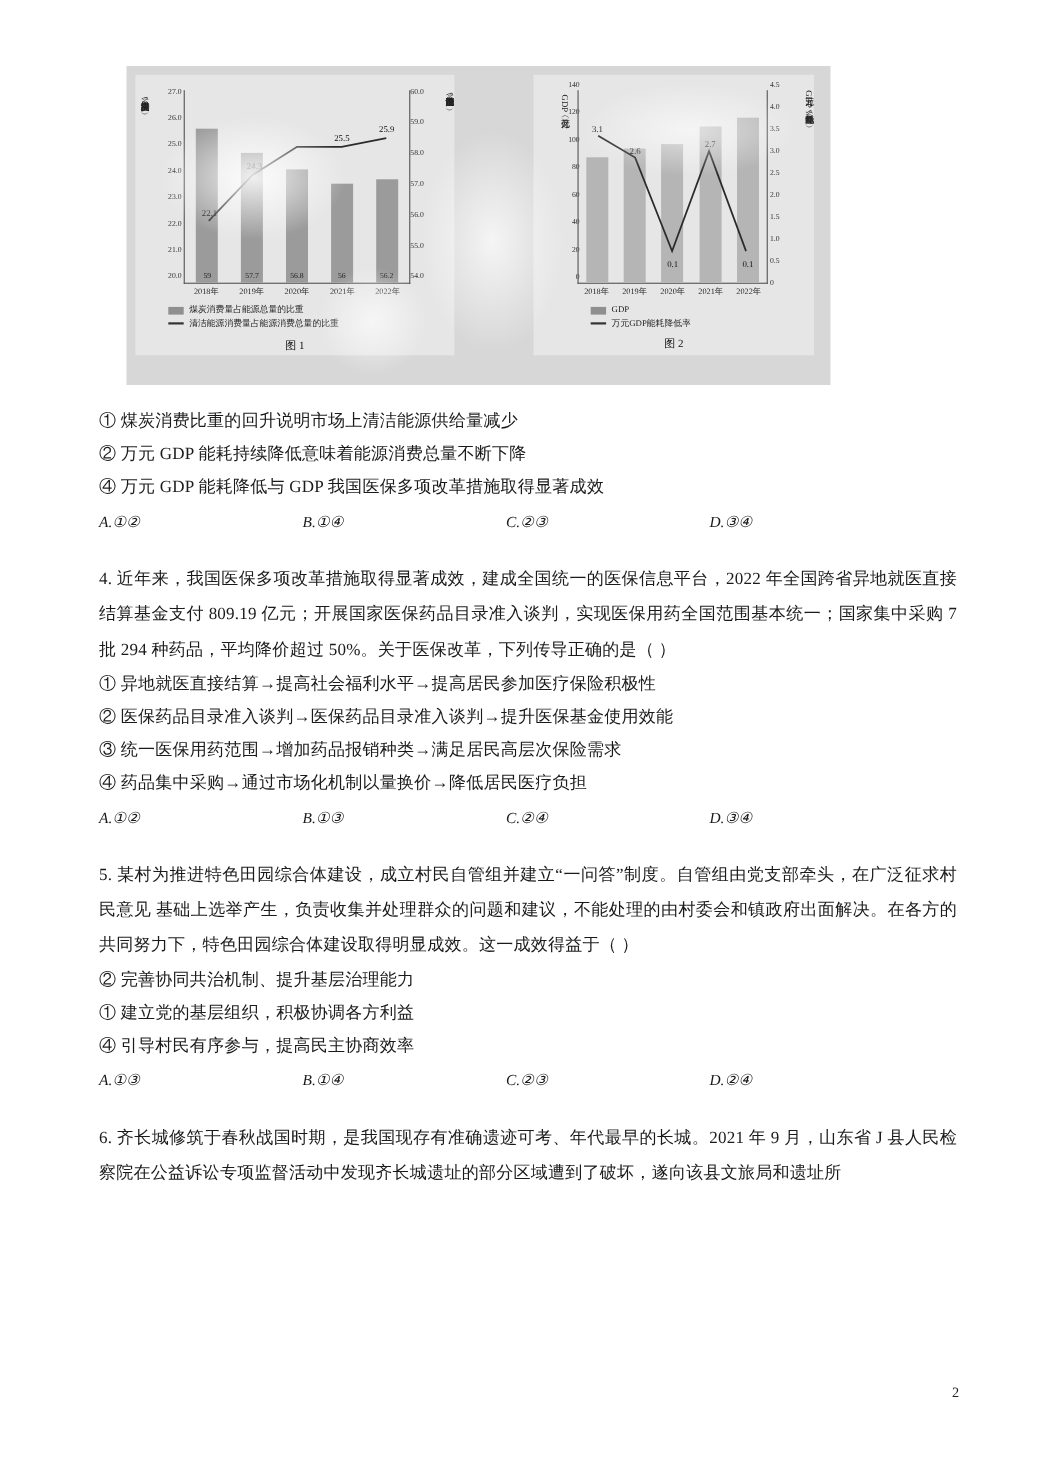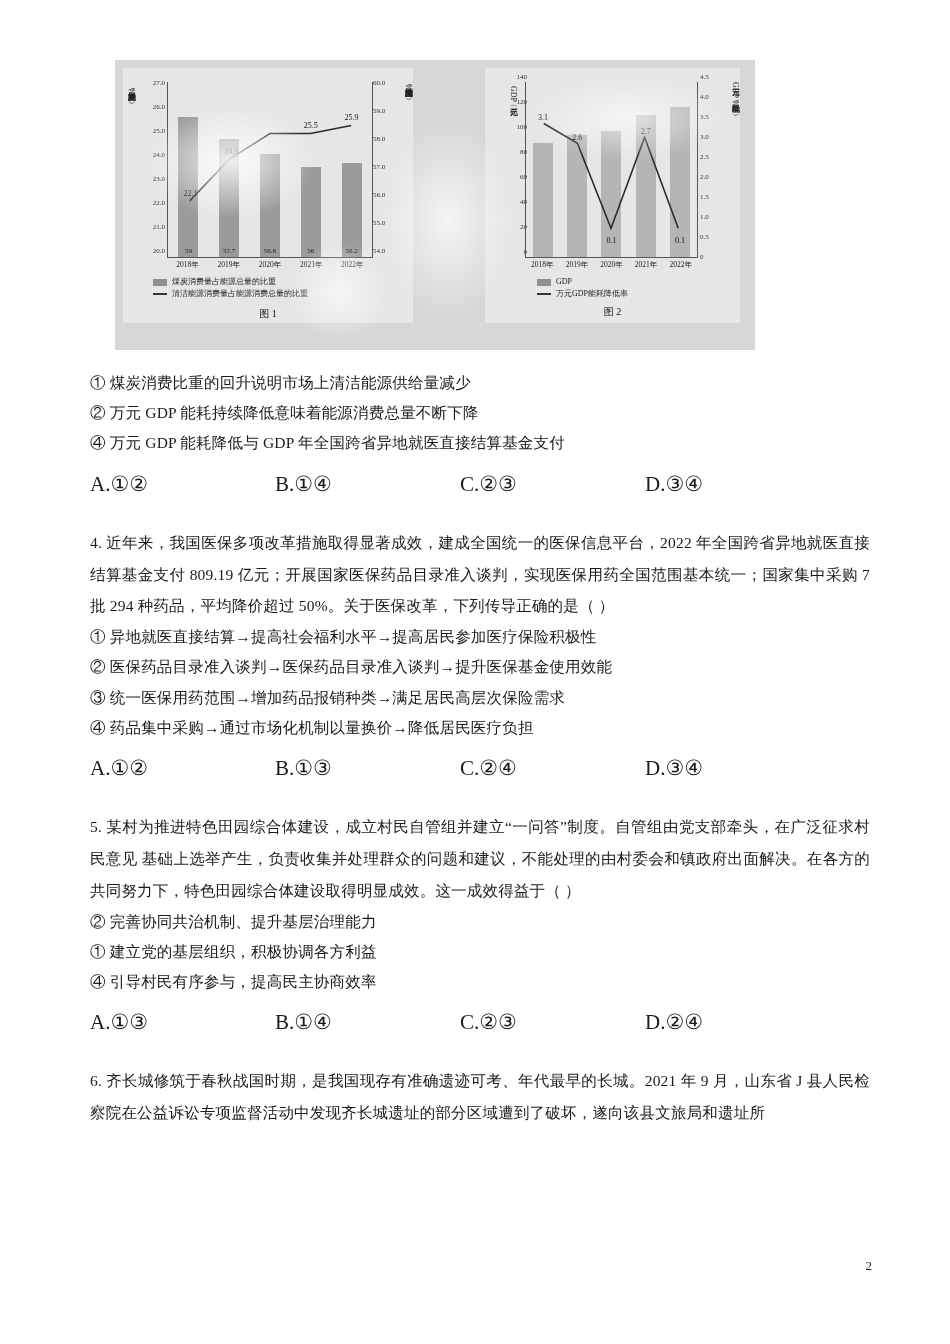--- a/index.html
+++ b/index.html
@@ -175,23 +175,24 @@
   .q-block { margin-top: 20px; }
   .q-para {
     font-size: 15.5px;
     line-height: 2.05;
     text-align: justify;
     text-justify: inter-ideograph;
     letter-spacing: 0.2px;
   }
   .answers {
     display: flex;
-    font-size: 21px;
+    font-size: 14px;
     line-height: 2.2;
     margin-top: 2px;
+    font-style: italic;
   }
   .answers span {
     width: 185px;
     display: inline-block;
   }
   .page-num {
     position: absolute;
     right: 78px;
     bottom: 28px;
     font-size: 13px;
@@ -338,21 +339,21 @@
           </div>
         </div>
 
         <div class="fig-caption">图 2</div>
       </div>
     </div>
 
     <div>
       <div class="opt-line">① 煤炭消费比重的回升说明市场上清洁能源供给量减少</div>
       <div class="opt-line">② 万元 GDP 能耗持续降低意味着能源消费总量不断下降</div>
-      <div class="opt-line">④ 万元 GDP 能耗降低与 GDP 年全国跨省异地就医直接结算基金支付</div>
+      <div class="opt-line">④ 万元 GDP 能耗降低与 GDP 我国医保多项改革措施取得显著成效</div>
     </div>
     <div class="answers">
       <span>A.①②</span>
       <span>B.①④</span>
       <span>C.②③</span>
       <span>D.③④</span>
     </div>
 
     <div class="q-block">
       <div class="q-para">4. 近年来，我国医保多项改革措施取得显著成效，建成全国统一的医保信息平台，2022 年全国跨省异地就医直接结算基金支付 809.19 亿元；开展国家医保药品目录准入谈判，实现医保用药全国范围基本统一；国家集中采购 7 批 294 种药品，平均降价超过 50%。关于医保改革，下列传导正确的是（     ）</div>

